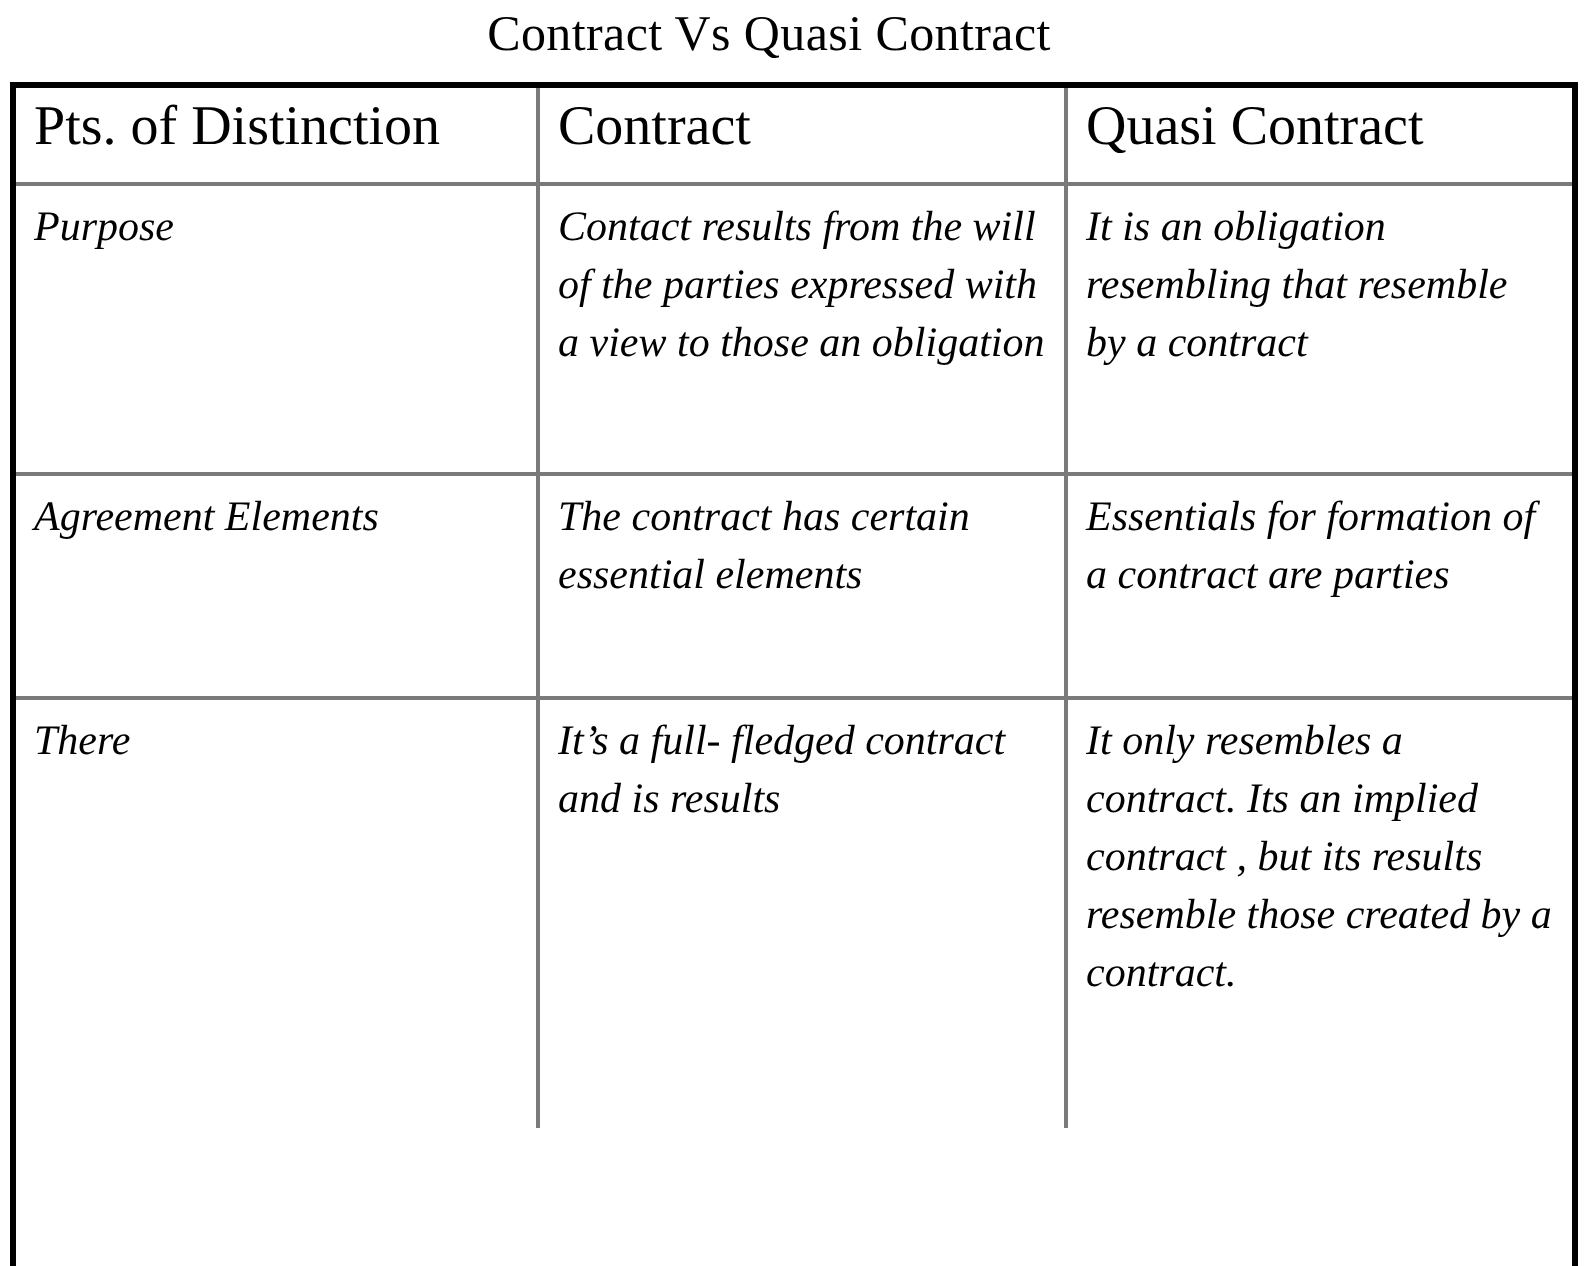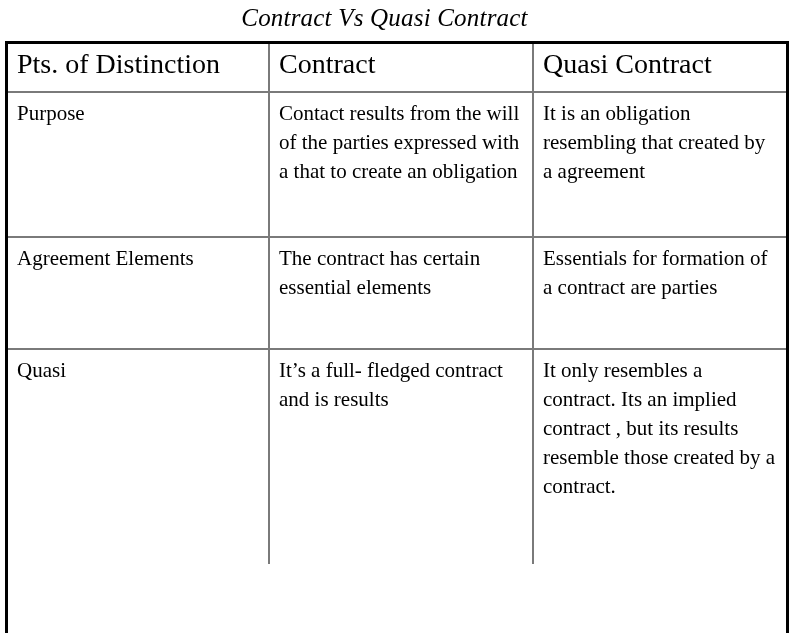--- a/index.html
+++ b/index.html
@@ -26,21 +26,20 @@
     position: absolute;
     left: 0;
     top: 2px;
     width: 769px;
     text-align: center;
     font-size: 25px;
     line-height: 32px;
     letter-spacing: 0.2px;
     color: #000000;
     white-space: nowrap;
-    font-style: italic;
   }
 
   .table-wrap {
     position: absolute;
     left: 5px;
     top: 41px;
     width: 784px;
     height: 600px;
     border-top: 3px solid #000000;
     border-left: 3px solid #000000;
@@ -94,20 +93,21 @@
   }
 
   
   tr.row-purpose   td { height: 131px; }
   tr.row-agreement td { height: 68px; }
   tr.row-essential td { height: 98px; }
   tr.row-nature    td { height: 202px; border-bottom: 0; }
 
   .cell-text {
     display: block;
+    font-style: italic;
   }
 </style>
 </head>
 <body>
 
 <div class="page">
 
   <div class="page-title">Contract Vs Quasi Contract</div>
 
   <div class="table-wrap">
@@ -124,43 +124,43 @@
           <th>Quasi Contract</th>
         </tr>
       </thead>
       <tbody>
 
         <tr class="row-purpose">
           <td>
             <span class="cell-text">Purpose</span>
           </td>
           <td>
-            <span class="cell-text">Contact results from the will of the parties expressed with a that to create an obligation</span>
+            <span class="cell-text">Contact results from the will of the parties expressed with a view to those an obligation</span>
           </td>
           <td>
-            <span class="cell-text">It is an obligation resembling that created by a agreement</span>
+            <span class="cell-text">It is an obligation resembling that resemble by a contract</span>
           </td>
         </tr>
 
 
         <tr class="row-essential">
           <td>
             <span class="cell-text">Agreement Elements</span>
           </td>
           <td>
             <span class="cell-text">The contract has certain essential elements</span>
           </td>
           <td>
             <span class="cell-text">Essentials for formation of a contract are parties</span>
           </td>
         </tr>
 
         <tr class="row-nature">
           <td>
-            <span class="cell-text">Quasi</span>
+            <span class="cell-text">There</span>
           </td>
           <td>
             <span class="cell-text">It’s a full-  fledged contract and is results</span>
           </td>
           <td>
             <span class="cell-text">It only resembles a contract. Its an implied contract , but its results resemble those created by a contract.</span>
           </td>
         </tr>
 
       </tbody>

